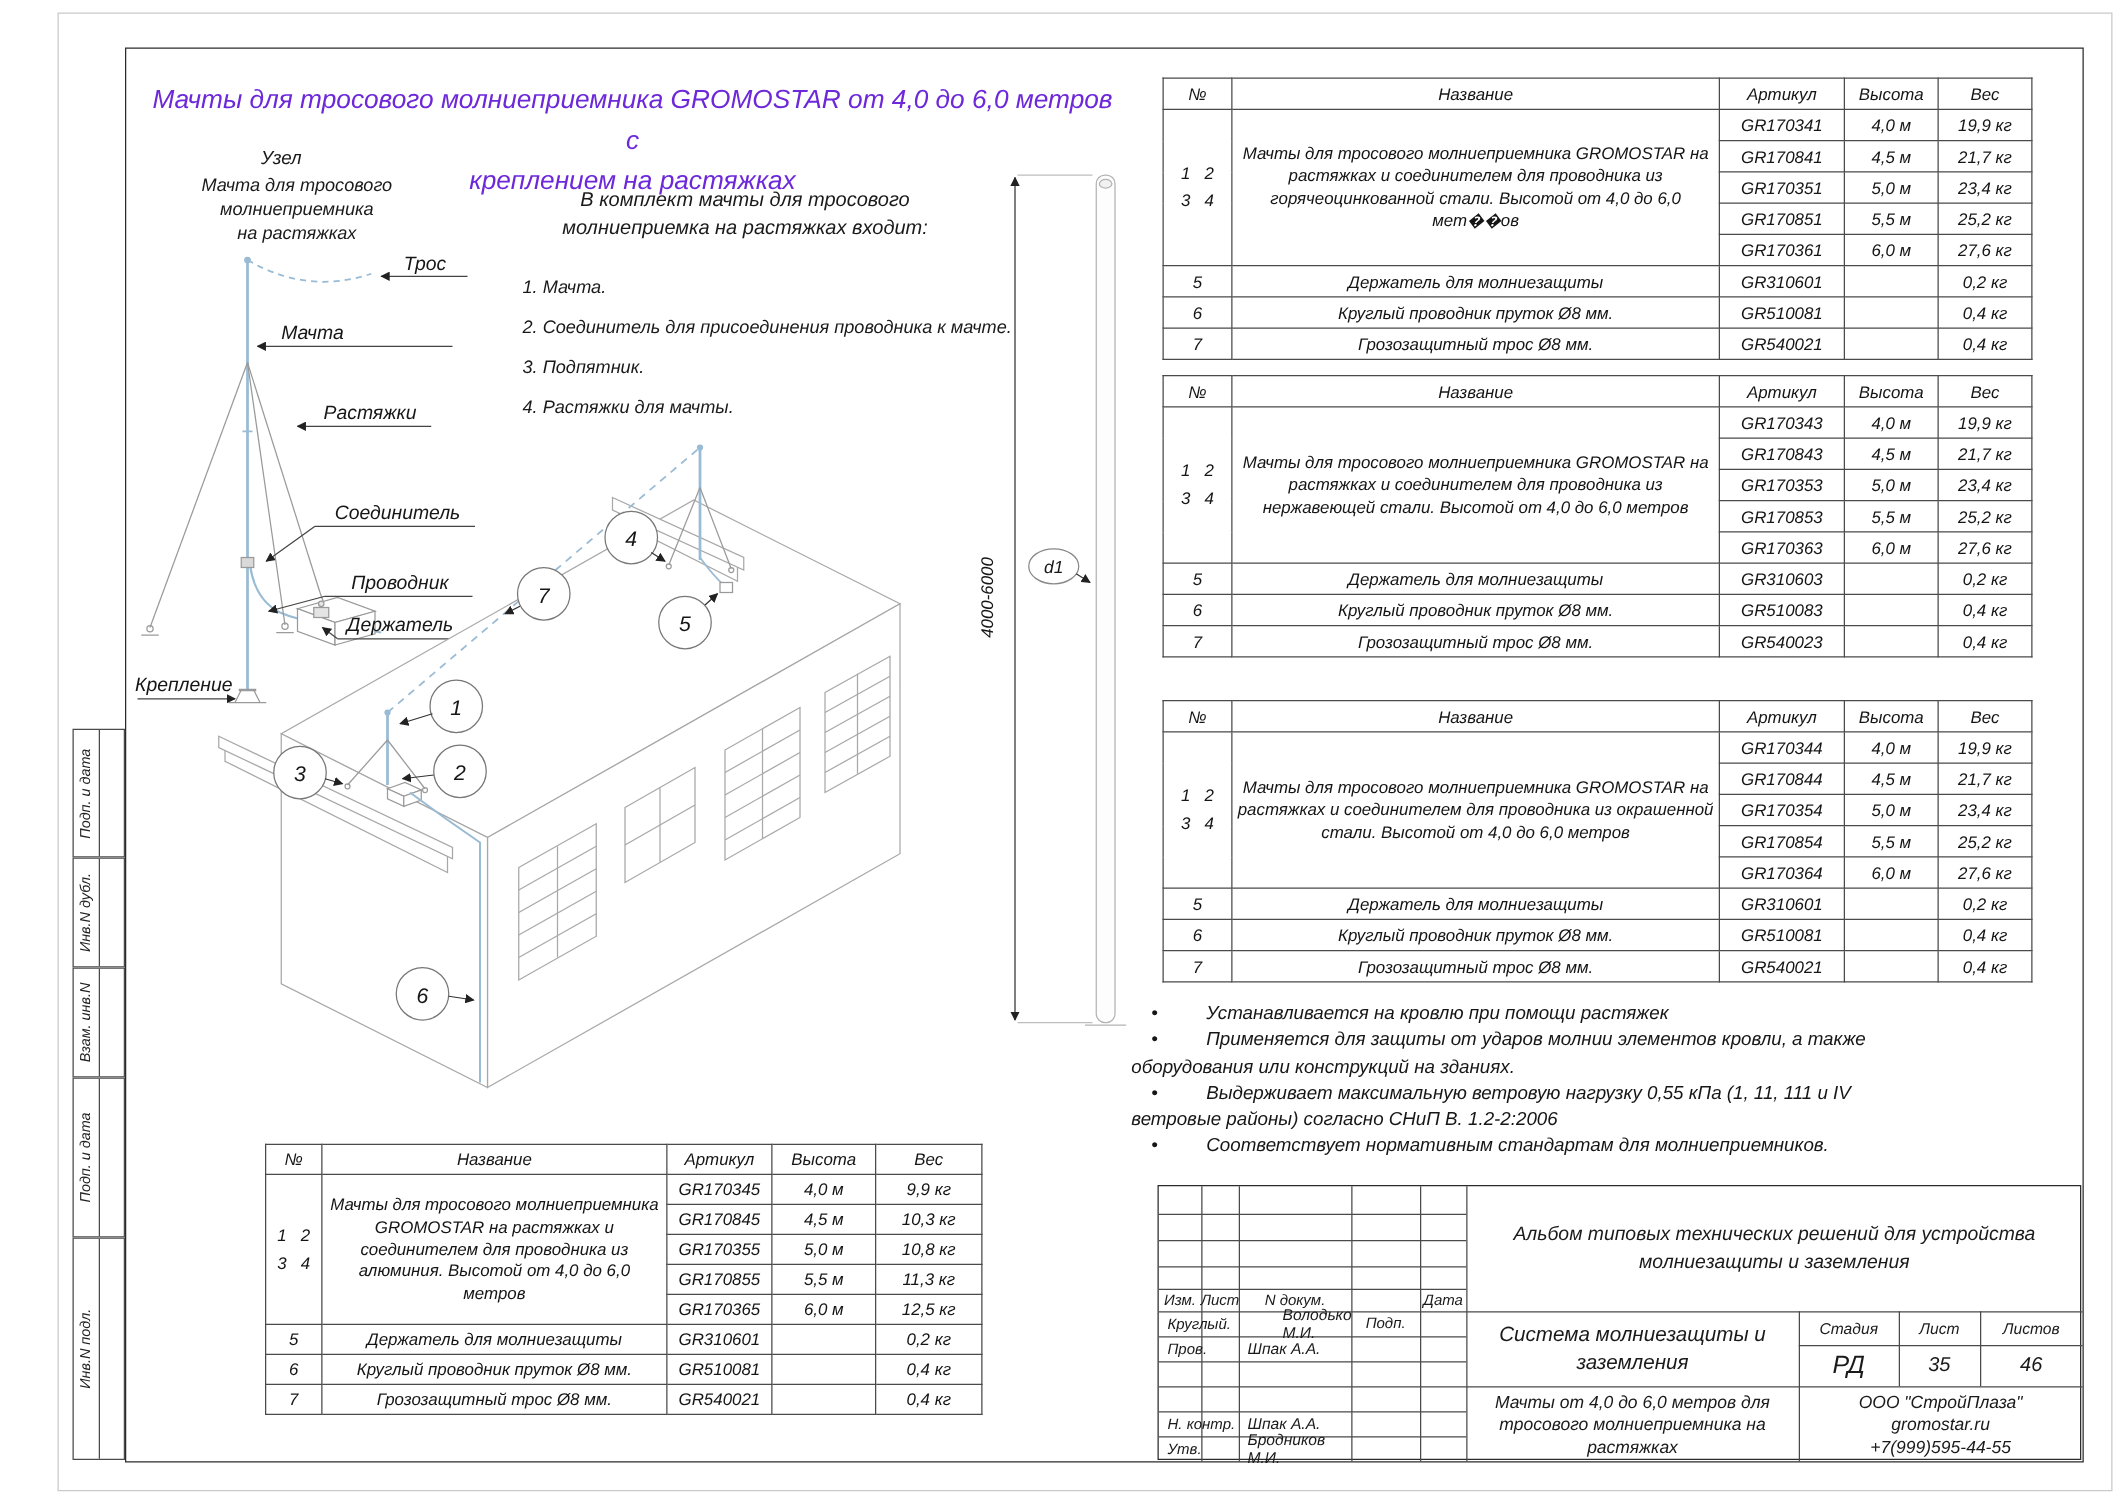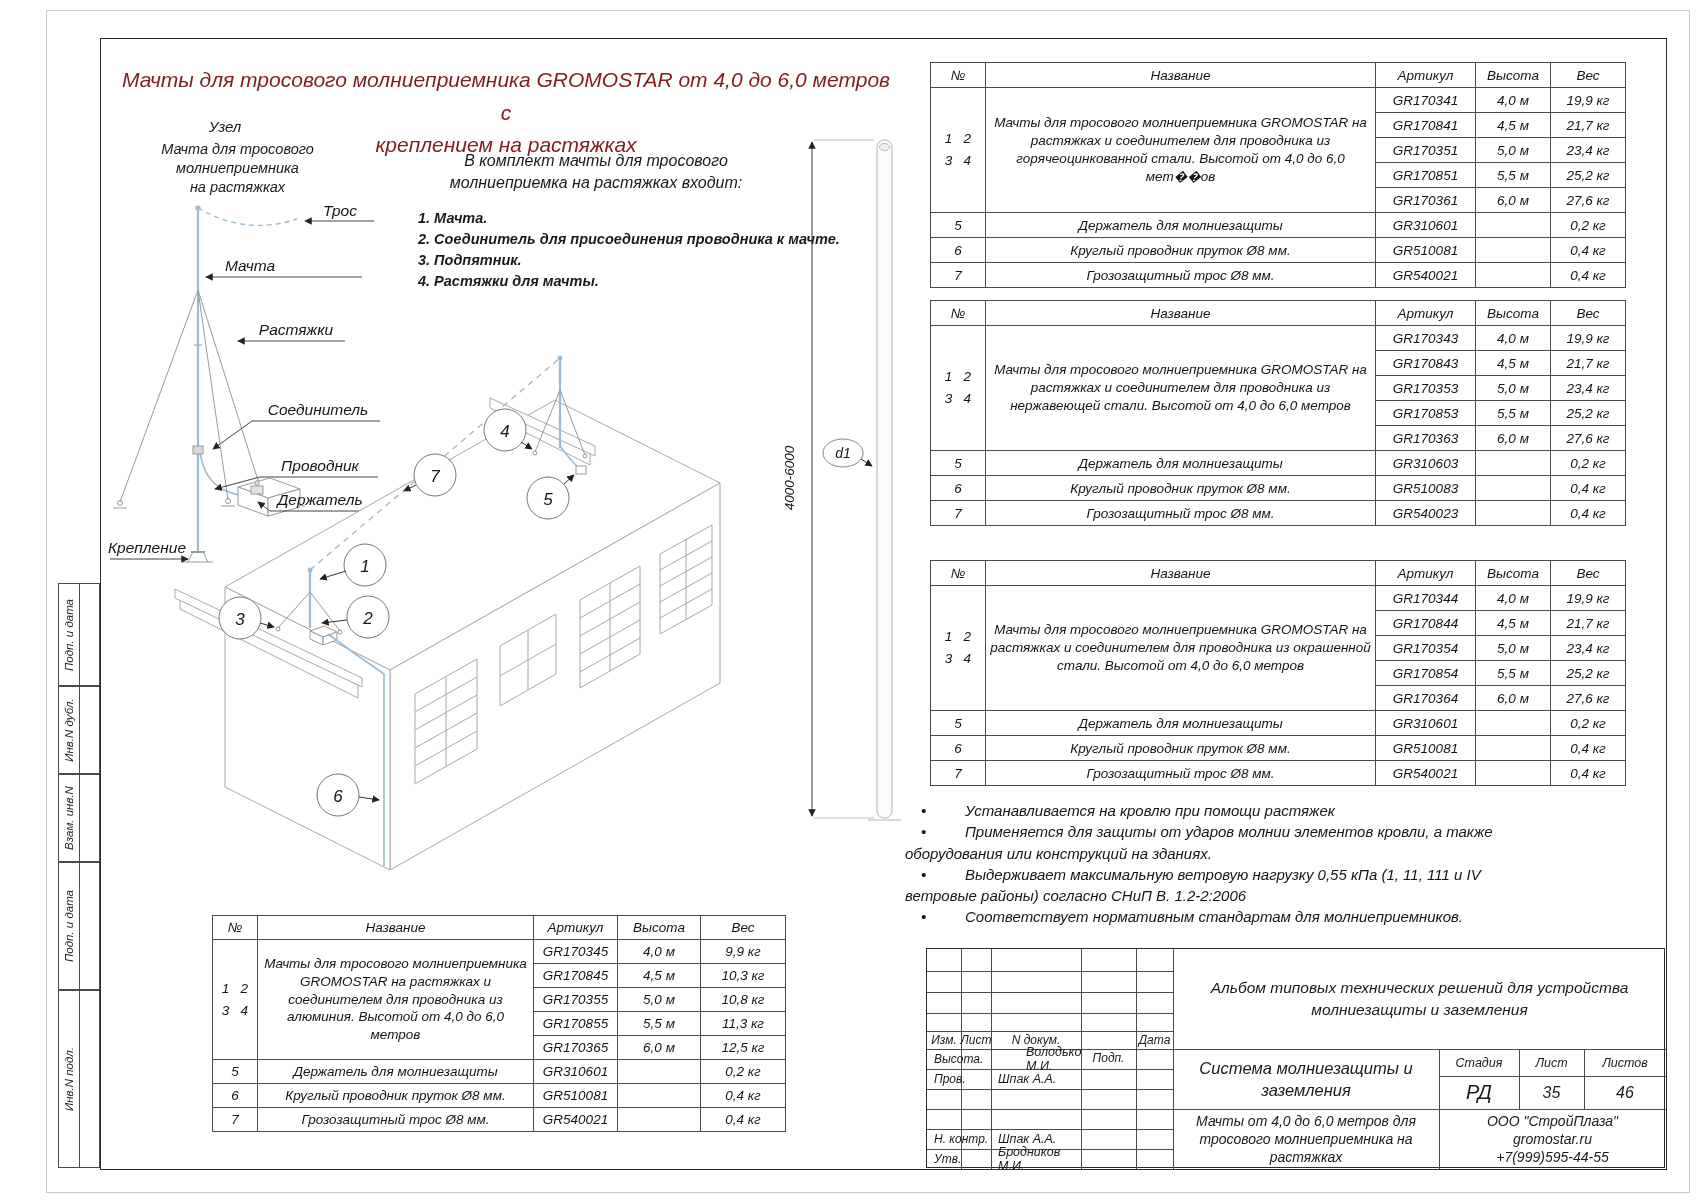--- a/index.html
+++ b/index.html
@@ -8,26 +8,26 @@
   .abs{position:absolute;}
   
   .outer-border{left:46px;top:10px;width:1642px;height:1181px;border:1px solid #c9c9c9;}
   .main-frame{left:100px;top:38px;width:1565px;height:1130px;border:1.6px solid #2b2b2b;}
   
   .strip-cell{left:58px;width:42px;border:1px solid #4a4a4a;box-sizing:border-box;background:#fff;}
   .strip-lbl{position:absolute;left:0;top:0;bottom:0;width:20px;border-right:1px solid #4a4a4a;}
   .strip-lbl span{position:absolute;left:50%;top:50%;transform:translate(-50%,-50%) rotate(-90deg);
      white-space:nowrap;font-size:11.5px;font-style:italic;color:#222;}
   
-  .page-title{left:120px;top:64px;width:772px;font-size:21px;font-style:italic;text-align:center;line-height:1.55;color:#7f1d1d;}
+  .page-title{left:120px;top:64px;width:772px;font-size:21px;font-style:italic;text-align:center;line-height:1.55;color:#6d28d9;}
   .uzel{left:180px;top:118px;width:90px;font-size:15px;font-style:italic;text-align:center;}
   .uzel-sub{left:100px;top:140px;width:275px;font-size:14.5px;font-style:italic;text-align:center;line-height:1.3;}
   .kit-head{left:428px;top:150px;width:336px;font-size:16px;font-style:italic;text-align:center;line-height:1.35;}
   .kit-items{left:418px;top:208px;width:470px;font-size:14.5px;font-style:italic;line-height:1.38;}
-  .kit-items div{margin:0 0 1px 0;font-weight:bold;}
+  .kit-items div{margin:12px 0 1px 0;}
   
   table.spec{border-collapse:collapse;table-layout:fixed;font-style:italic;font-size:13.5px;color:#151515;background:#fff;}
   table.spec td{border:1px solid #4a4a4a;text-align:center;vertical-align:middle;padding:0 3px;overflow:hidden;}
   table.spec tr{height:25px;}
   table.spec.small tr{height:24px;}
   td.gname{text-align:left;padding:3px 10px;line-height:1.32;}
   td.ename{text-align:left;padding-left:13px;}
   td.nums{line-height:1.6;white-space:pre;}
   
   .notes{left:905px;top:800px;width:612px;font-size:15px;font-style:italic;line-height:1.42;color:#161616;}
@@ -554,21 +554,21 @@
     <div class="hl" style="left:0;top:160px;width:246px;"></div>
     <div class="hl" style="left:0;top:180px;width:246px;"></div>
     <div class="hl" style="left:0;top:200px;width:246px;"></div>
 
     <div class="txt" style="left:0;top:82px;width:34px;height:18px;font-size:12px;">Изм.</div>
     <div class="txt" style="left:34px;top:82px;width:30px;height:18px;font-size:12px;">Лист</div>
     <div class="txt" style="left:64px;top:82px;width:90px;height:18px;font-size:12px;">N докум.</div>
     <div class="txt" style="left:154px;top:100px;width:55px;height:18px;font-size:12px;">Подп.</div>
     <div class="txt" style="left:209px;top:82px;width:37px;height:18px;font-size:12px;">Дата</div>
 
-    <div class="txt lft" style="left:0;top:100px;width:64px;height:20px;font-size:12px;">Высота.</div>
+    <div class="txt lft" style="left:0;top:100px;width:64px;height:20px;font-size:12px;">Круглый.</div>
     <div class="txt lft" style="left:64px;top:100px;width:90px;height:20px;font-size:12.5px;padding-left:35px;">Володько М.И.</div>
     <div class="txt lft" style="left:0;top:120px;width:64px;height:20px;font-size:12px;">Пров.</div>
     <div class="txt lft" style="left:64px;top:120px;width:90px;height:20px;font-size:12.5px;">Шпак А.А.</div>
     <div class="txt lft" style="left:0;top:140px;width:64px;height:20px;font-size:12px;"></div>
     <div class="txt lft" style="left:64px;top:140px;width:90px;height:20px;font-size:12.5px;"></div>
     <div class="txt lft" style="left:0;top:160px;width:64px;height:20px;font-size:12px;"></div>
     <div class="txt lft" style="left:64px;top:160px;width:90px;height:20px;font-size:12.5px;"></div>
     <div class="txt lft" style="left:0;top:180px;width:64px;height:20px;font-size:12px;">Н. контр.</div>
     <div class="txt lft" style="left:64px;top:180px;width:90px;height:20px;font-size:12.5px;">Шпак А.А.</div>
     <div class="txt lft" style="left:0;top:200px;width:64px;height:20px;font-size:12px;">Утв.</div>

